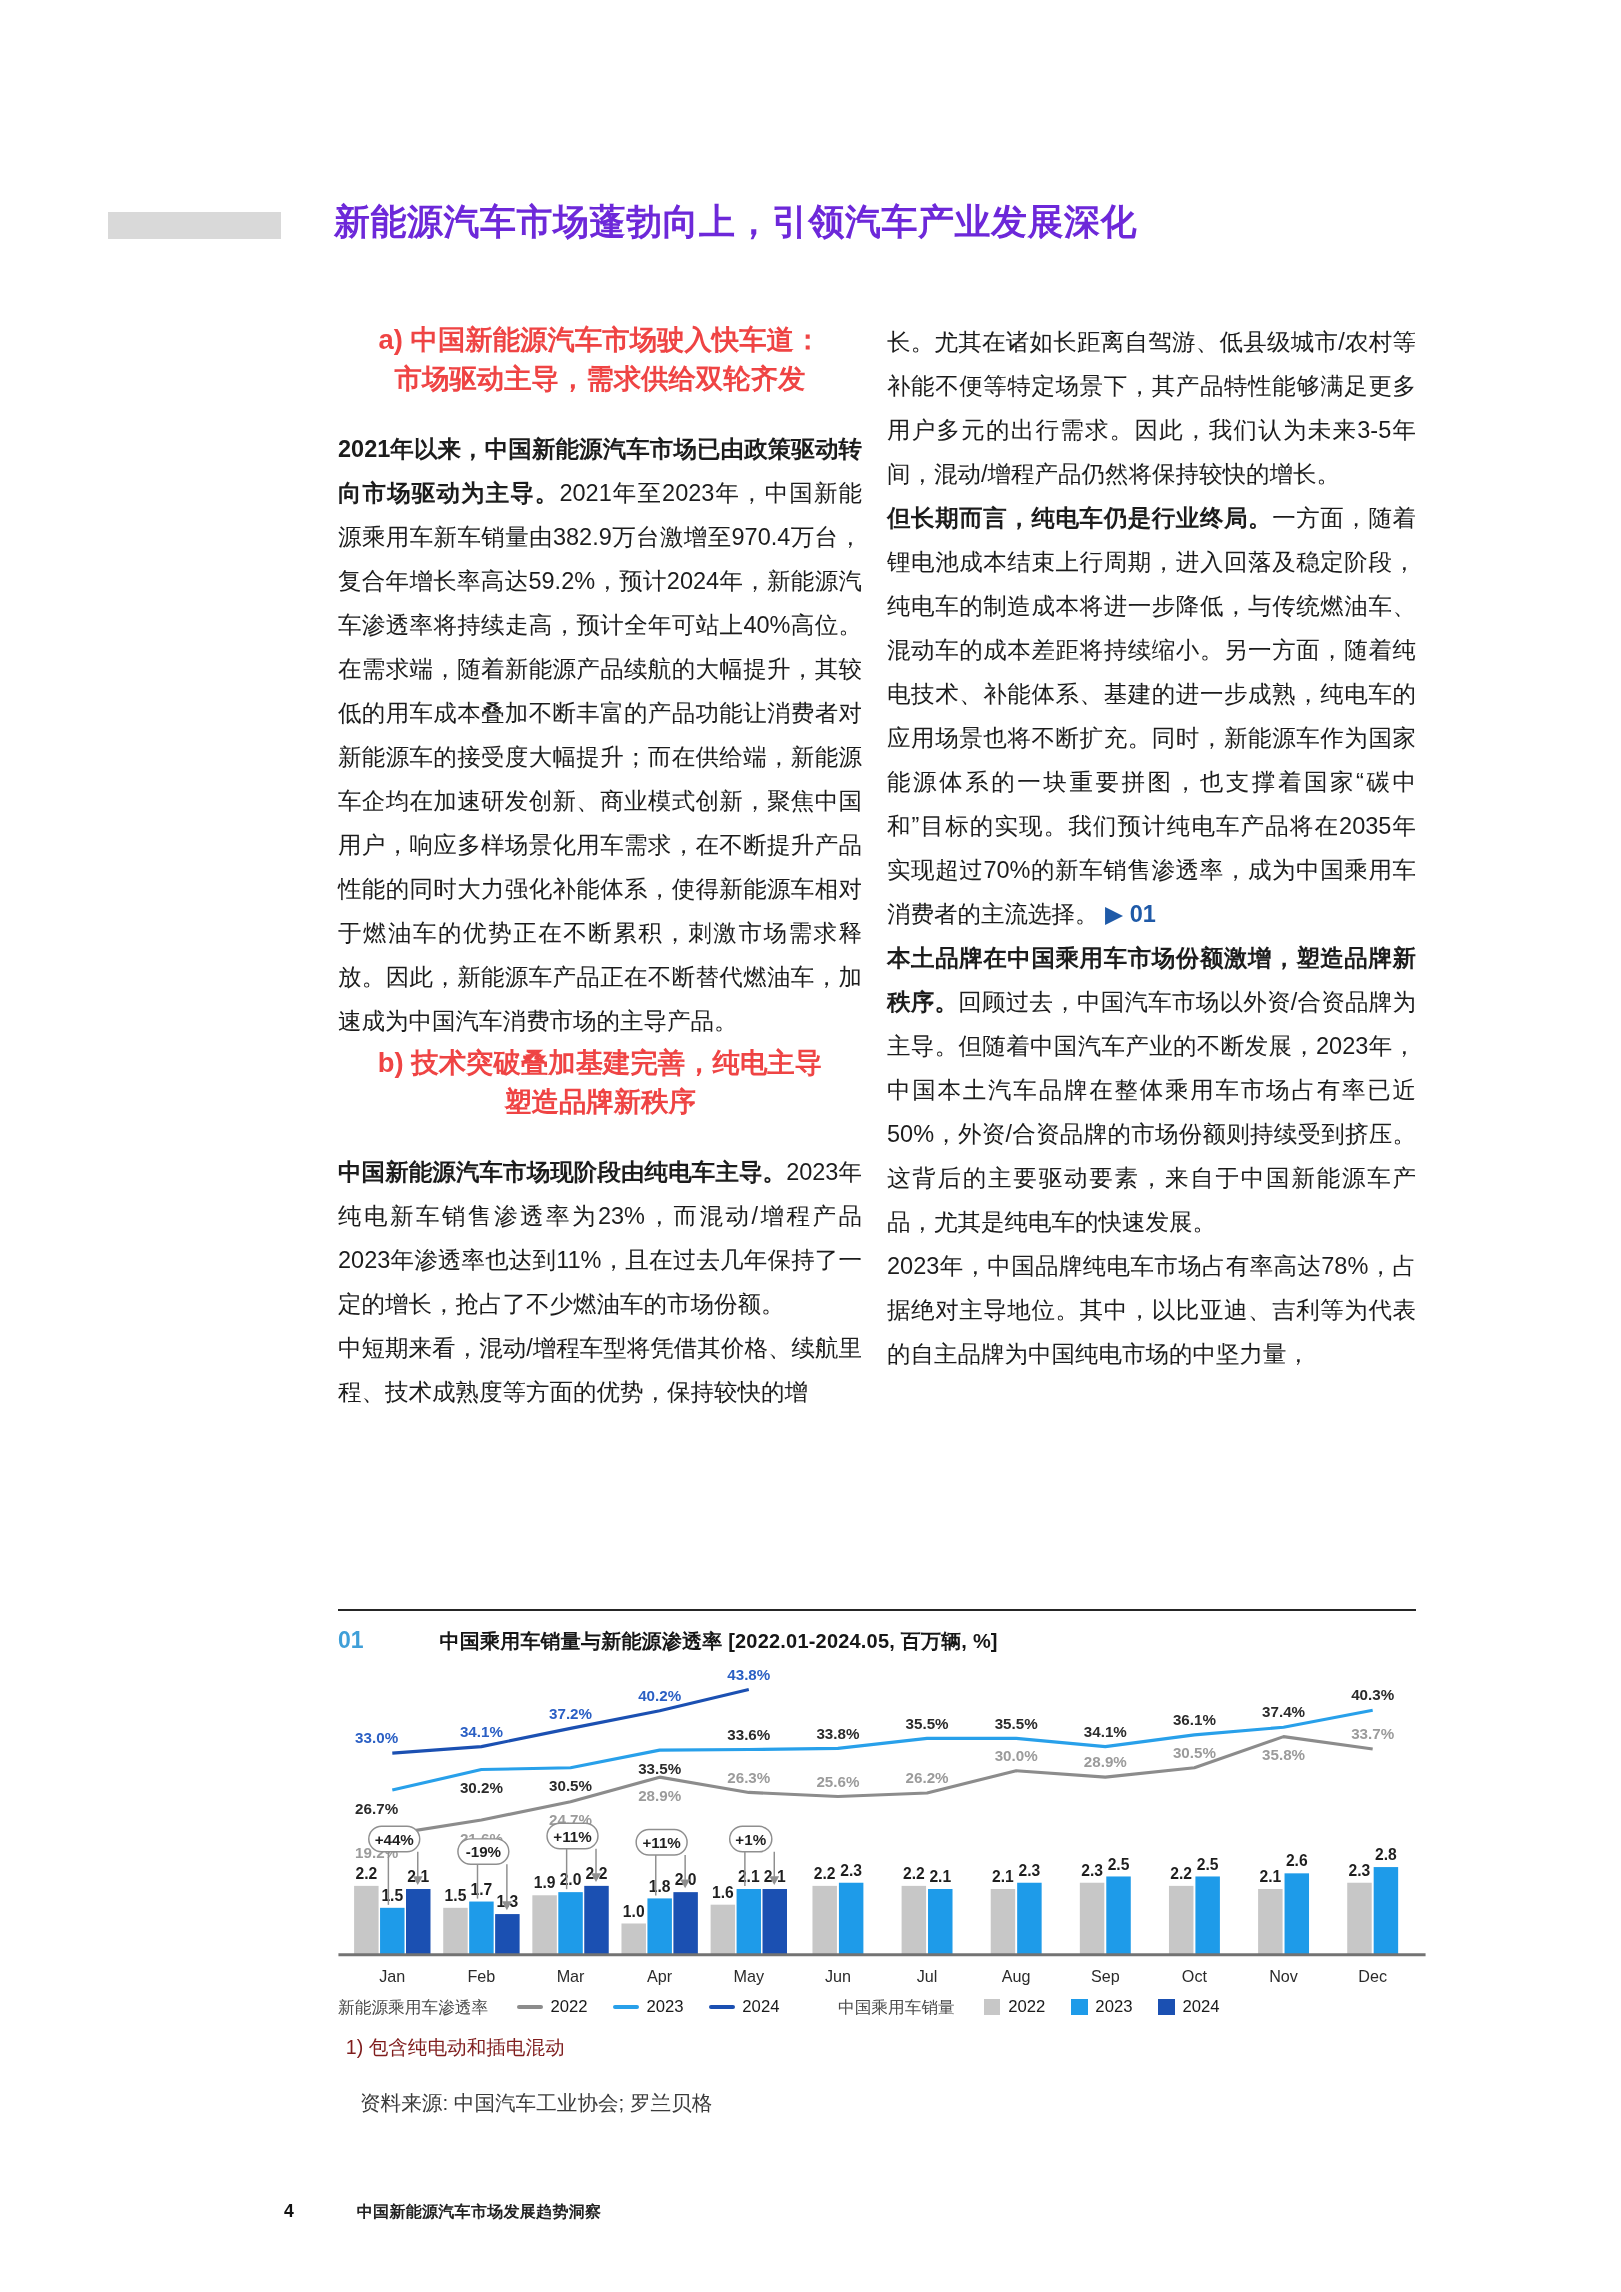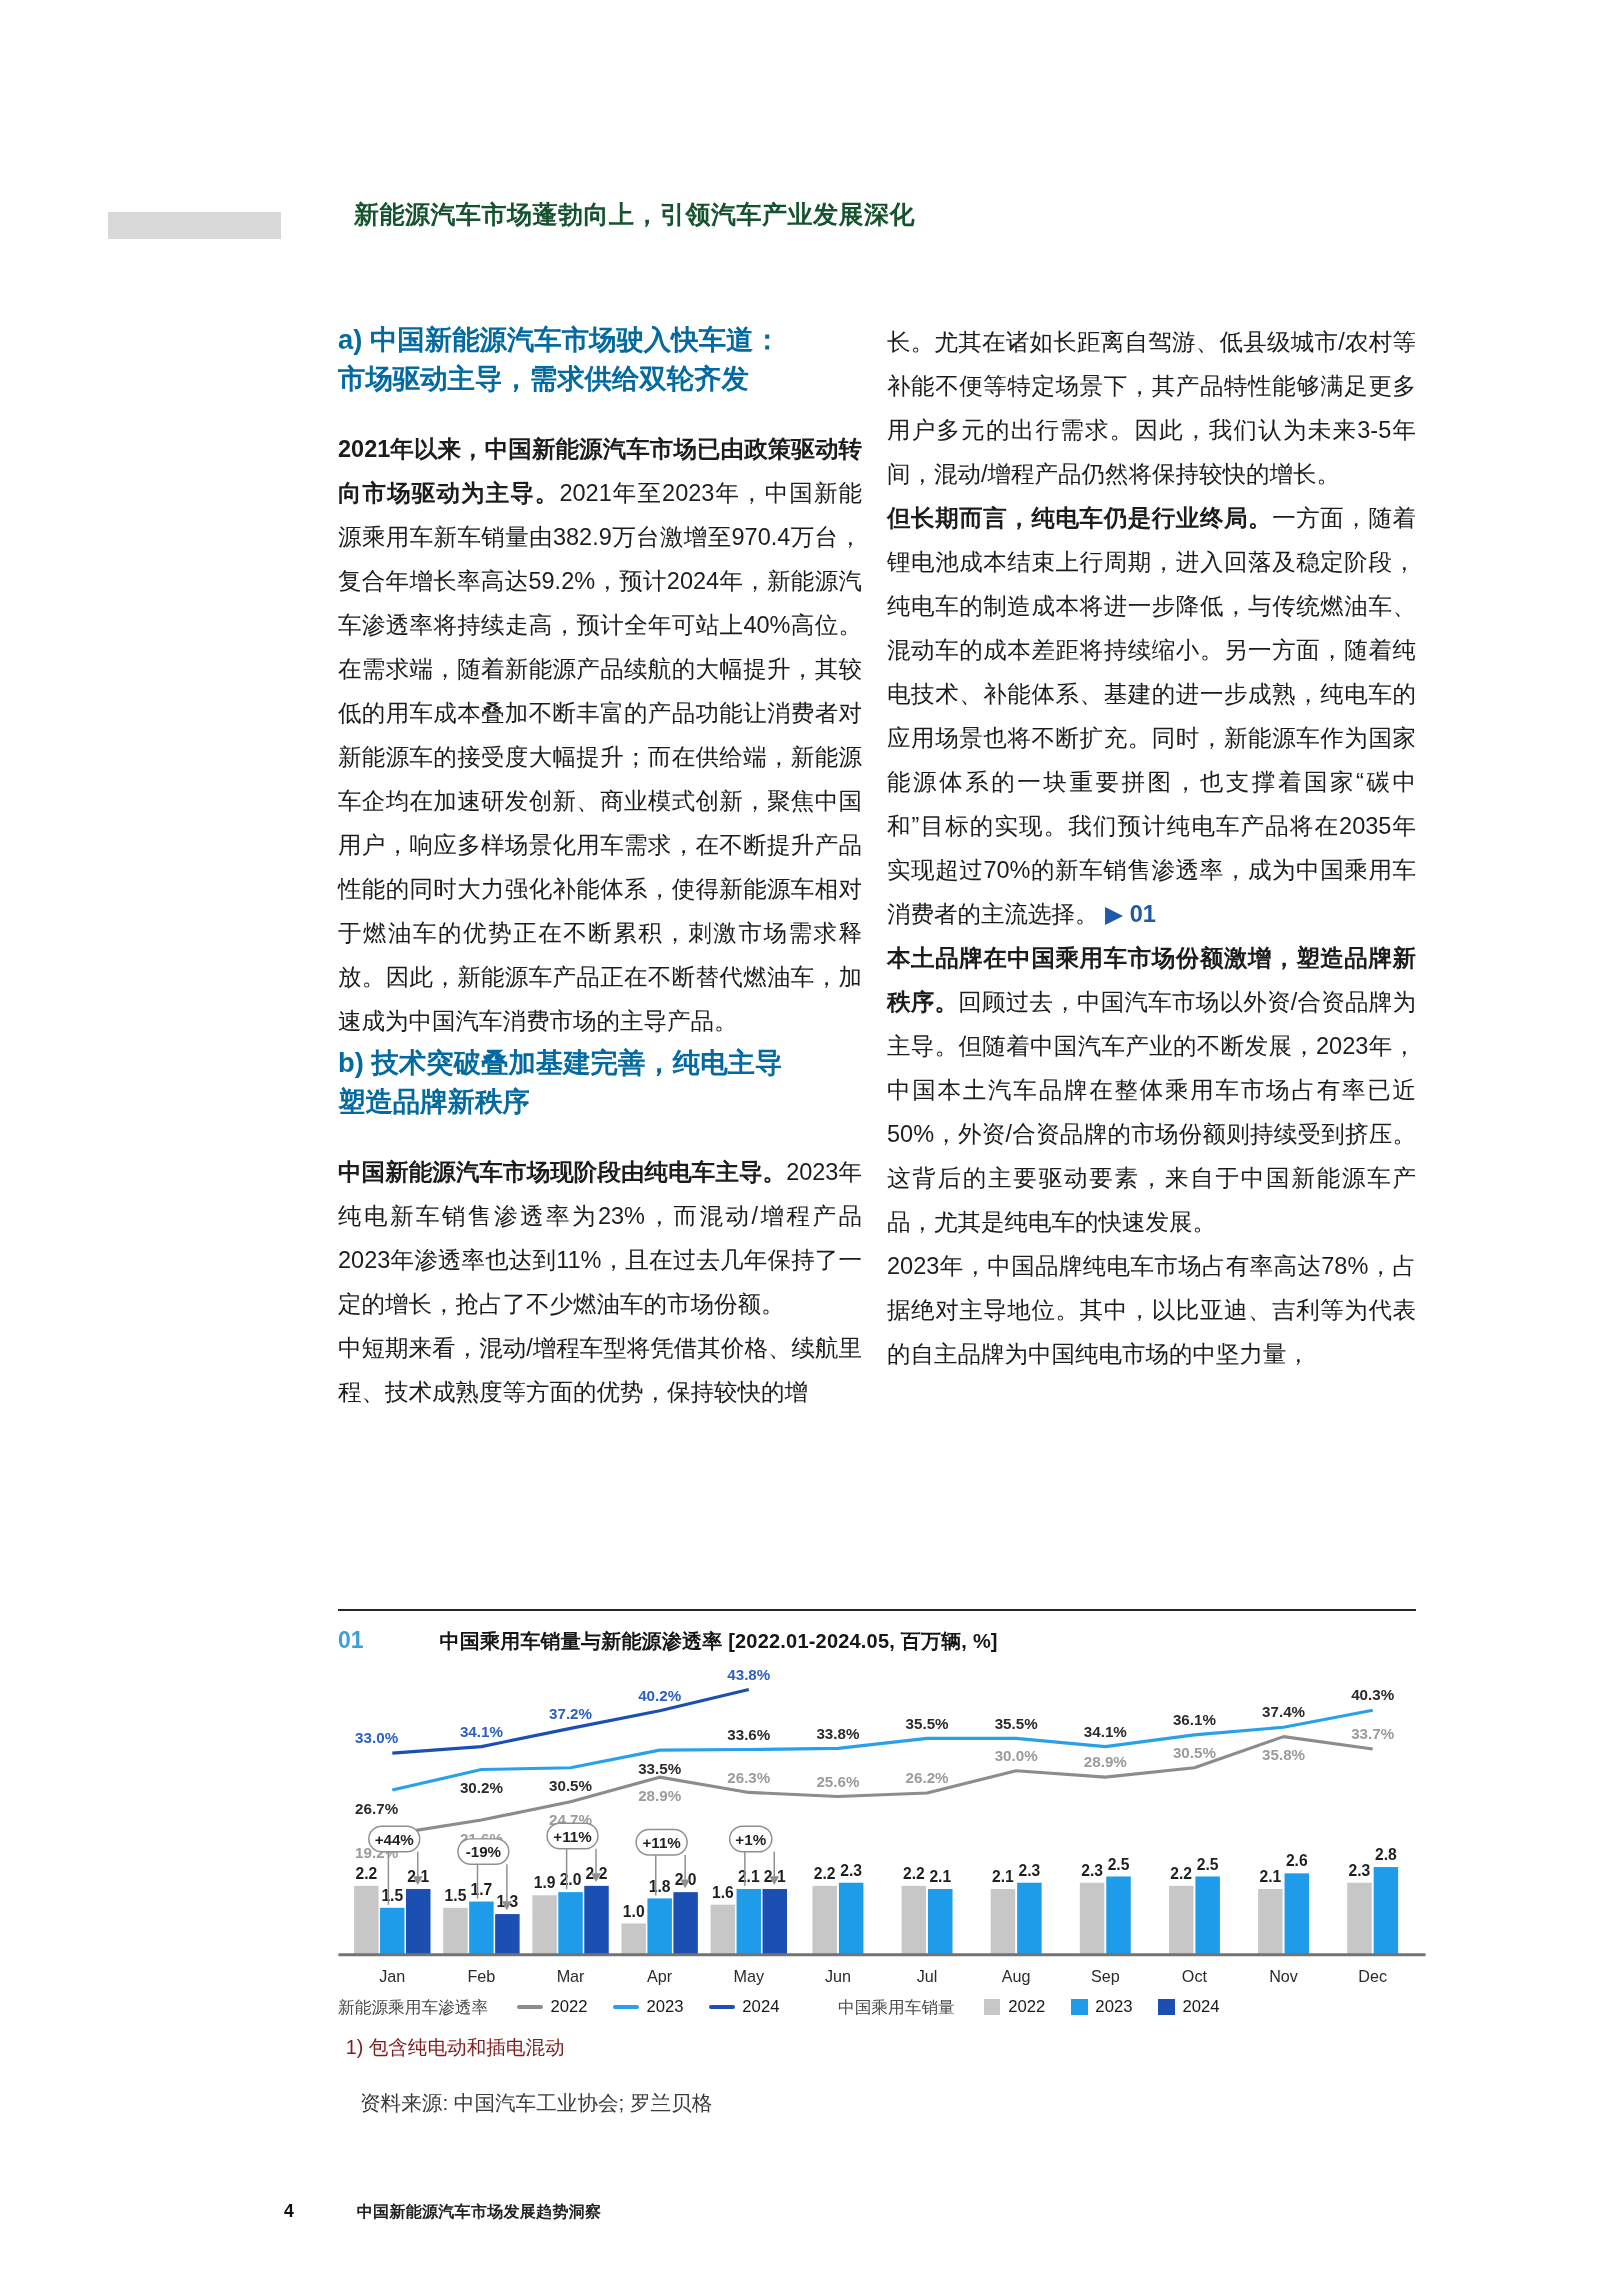--- a/index.html
+++ b/index.html
@@ -1,25 +1,25 @@
 <!DOCTYPE html>
 <html><head>
 <meta charset="utf-8">
 <style>
   html,body{margin:0;padding:0;background:#e8e8e8;}
   .page{position:relative;width:1621px;height:2293px;background:#ffffff;margin:0 auto;
         font-family:"Liberation Sans","DejaVu Sans",sans-serif;color:#1f1f1f;overflow:hidden;}
   .accent-bar{position:absolute;left:108px;top:212px;width:173px;height:26.5px;background:#d9d9d9;}
-  .page-title{position:absolute;left:354px;top:198px;font-size:25px;font-weight:700;color:#14532d;letter-spacing:0.5px;}
+  .page-title{position:absolute;left:334px;top:198px;font-size:36px;font-weight:700;color:#6d28d9;letter-spacing:0.5px;}
 
   .col{position:absolute;top:320px;font-size:23.5px;line-height:44px;text-align:justify;color:#1c1c1c;}
   .col-left{left:338px;width:524px;}
   .col-right{left:887px;width:529px;}
-  .sec-heading{font-size:27.4px;line-height:39px;font-weight:700;color:#0369a1;margin:0;
-               white-space:pre-line;text-align:left;}
+  .sec-heading{font-size:27.4px;line-height:39px;font-weight:700;color:#ef4444;margin:0;
+               white-space:pre-line;text-align:center;}
   .col p{margin:0;}
   .lead{font-weight:700;}
   .mb30{margin-bottom:29px;} .mb38{margin-bottom:37px;} .mb36{margin-bottom:35px;} .mb26{margin-bottom:25.5px;} .mb32{margin-bottom:31px;}
   .figref{color:#1f5aa8;font-weight:700;}
 
   .figure{position:absolute;left:338px;top:1609px;width:1078px;}
   .fig-rule{border-top:2px solid #262626;height:0;}
   .fig-head{display:flex;align-items:baseline;margin-top:15.7px;}
   .fig-num{font-size:23px;font-weight:700;color:#3f9fd8;margin-right:76px;}
   .fig-title{font-size:20px;font-weight:700;color:#161616;letter-spacing:0.2px;}

